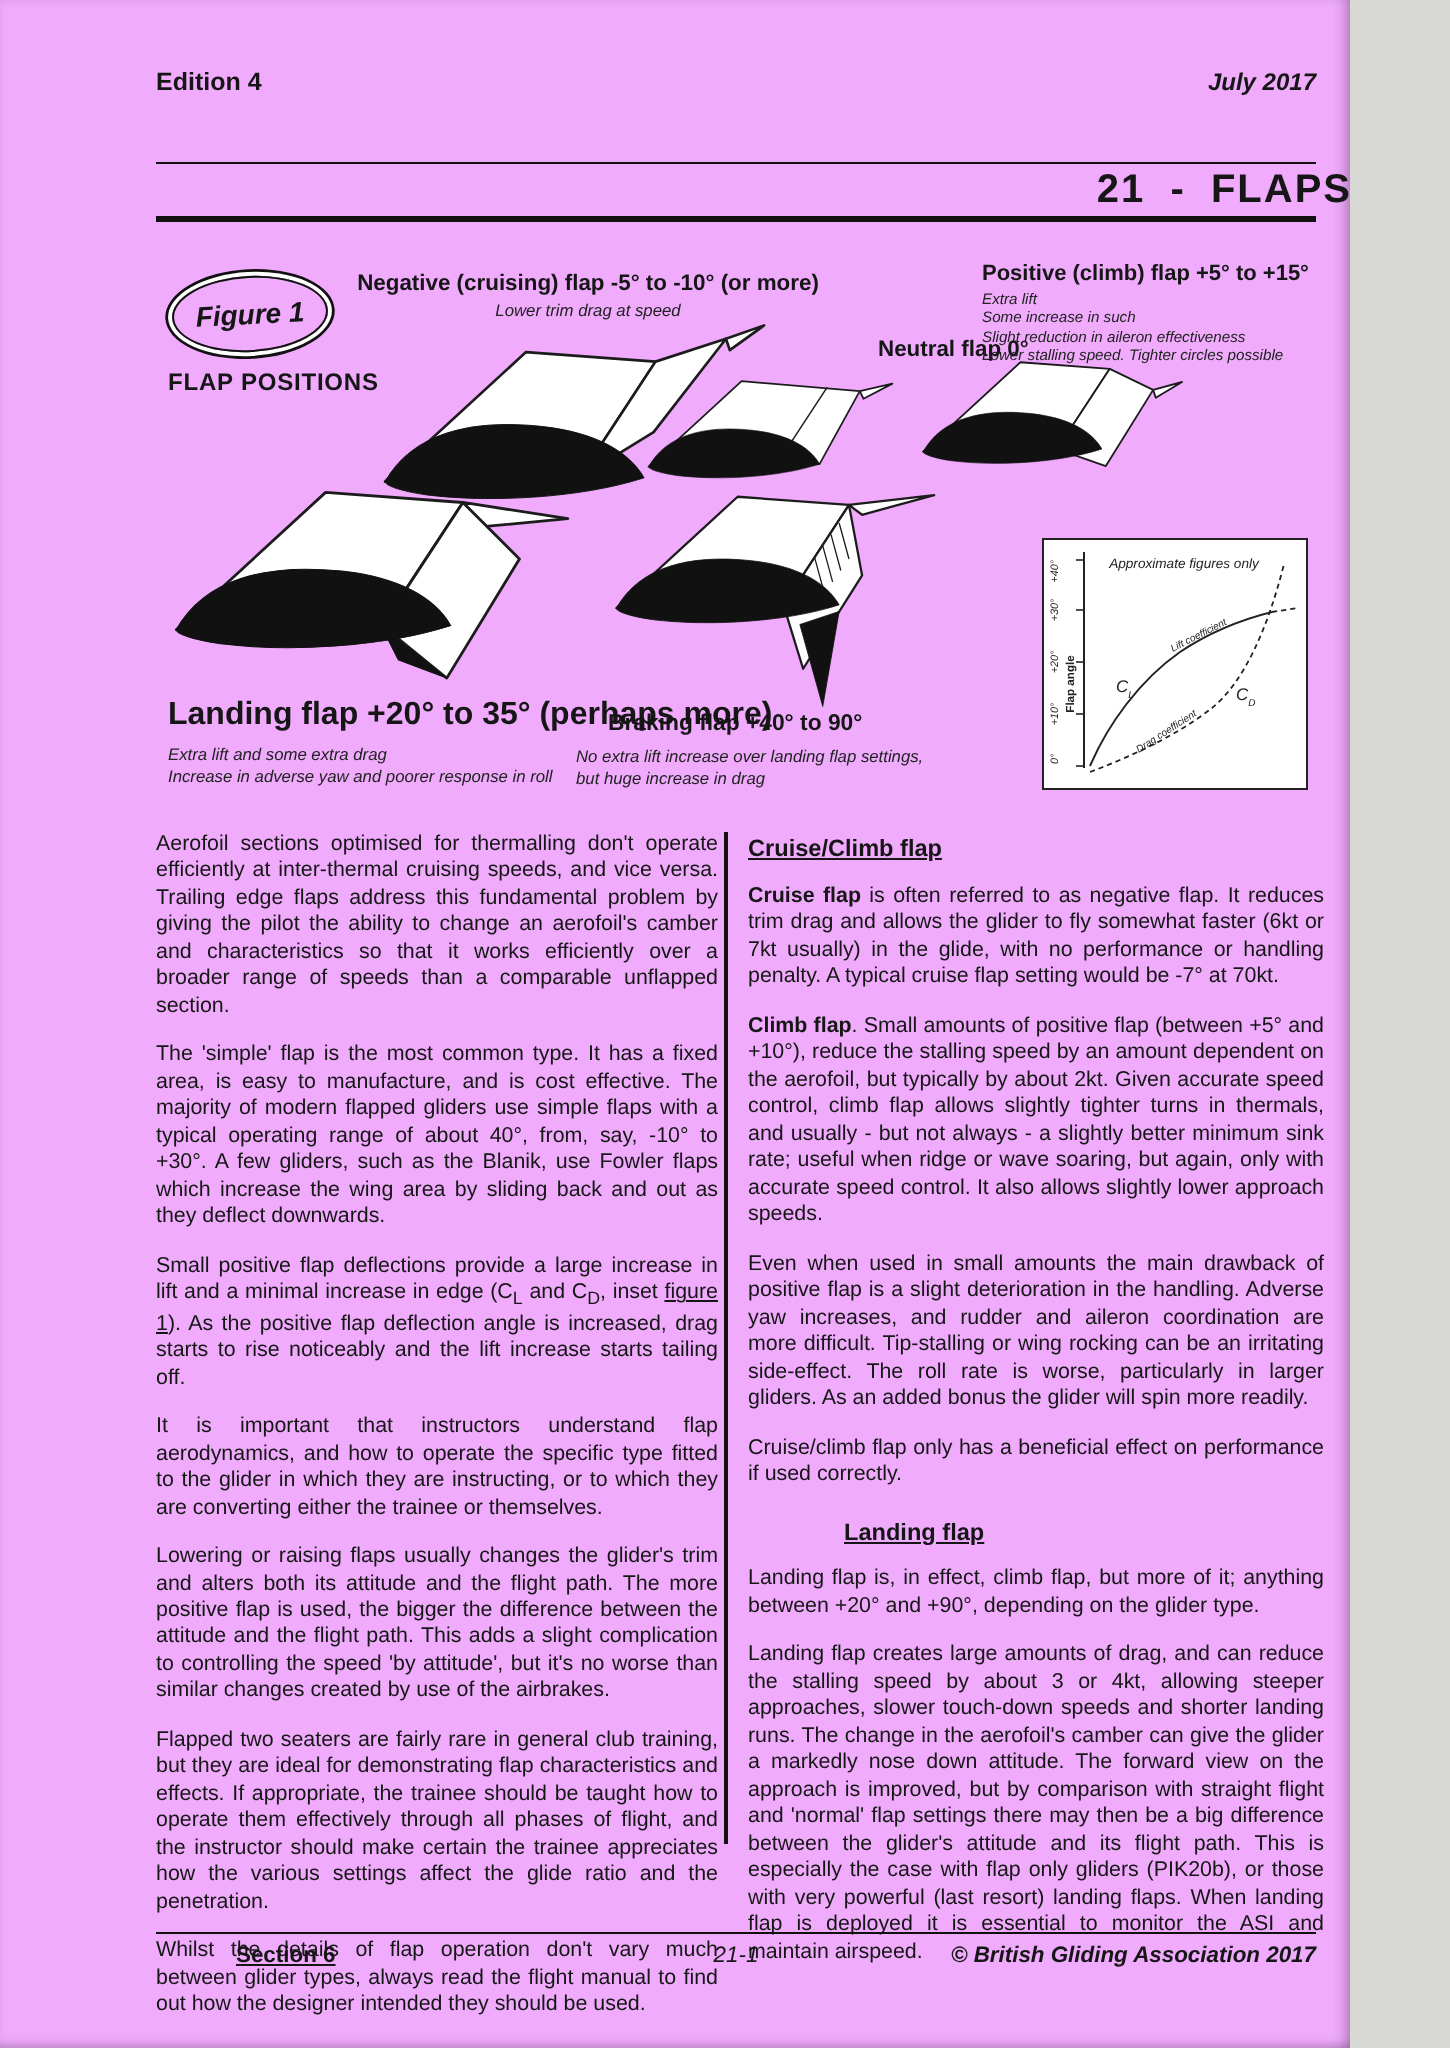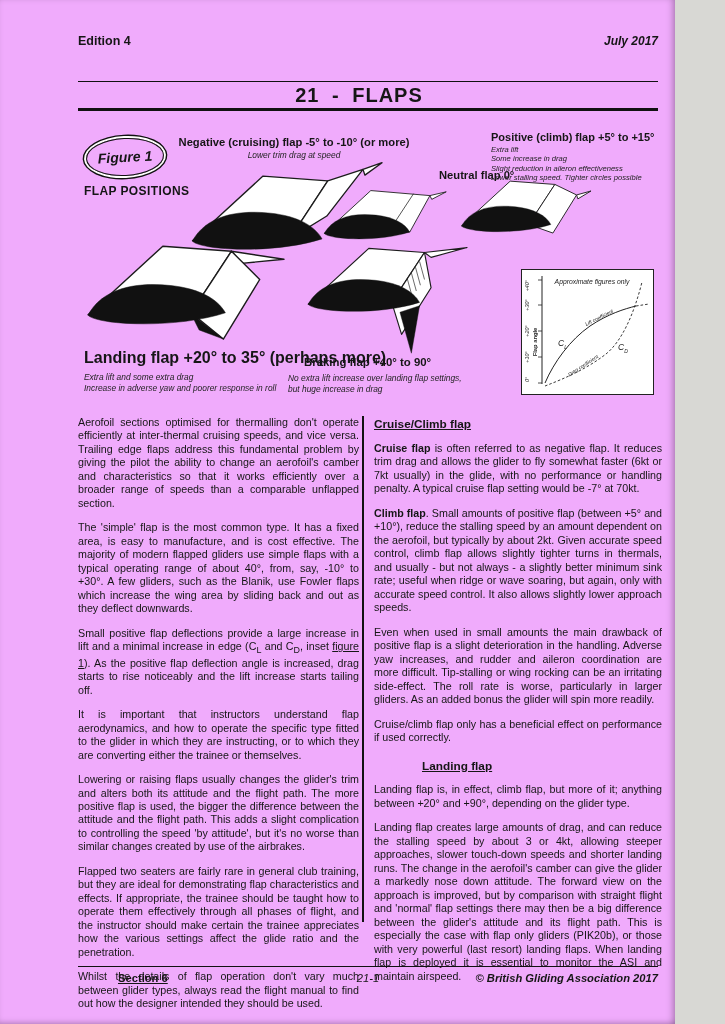--- a/index.html
+++ b/index.html
@@ -6,21 +6,21 @@
   .page{
     position:relative;width:675px;height:1024px;background:#f0abfc;
     font-family:"Liberation Sans",sans-serif;color:#161616;overflow:hidden;
     box-shadow:inset -5px 0 7px -3px rgba(0,0,0,.28), inset 0 -4px 6px -3px rgba(0,0,0,.22);
   }
   
   .hdr{position:absolute;left:78px;top:34px;width:580px;display:flex;justify-content:space-between;}
   .hdr .ed{font-size:12.5px;font-weight:bold;}
   .hdr .dt{font-size:12px;font-weight:bold;font-style:italic;}
   .rule-top{position:absolute;left:78px;top:81px;width:580px;border-top:1.7px solid #111;}
-  .chapter-title{position:absolute;left:69px;top:84px;width:580px;text-align:center;
+  .chapter-title{position:absolute;left:96px;top:84px;width:580px;text-align:right;
     font-size:20px;font-weight:bold;letter-spacing:1px;word-spacing:6px;}
   .rule-bot{position:absolute;left:78px;top:108px;width:580px;border-top:3px solid #111;}
   
   .fig-tag{position:absolute;left:86px;top:138px;width:76px;height:36px;border:1.6px solid #111;
     border-radius:50%;box-shadow:0 0 0 2px #fefefc,0 0 0 3.4px #111;transform:rotate(-3deg);
     display:flex;align-items:center;justify-content:center;font-weight:bold;font-style:italic;font-size:14px;}
   .fig-head{position:absolute;left:84px;top:184px;font-size:12px;font-weight:800;letter-spacing:.4px;}
   .flabel{position:absolute;}
   .flabel .t{font-size:11.2px;font-weight:bold;}
   .flabel .n{font-size:8.4px;font-style:italic;line-height:1.28;margin-top:2px;color:#222;}
@@ -74,21 +74,21 @@
   <div class="flabel" style="left:166px;top:136px;width:256px;text-align:center;">
     <div class="t">Negative (cruising) flap -5° to -10° (or more)</div>
     <div class="n">Lower trim drag at speed</div>
   </div>
   <div class="flabel" style="left:393px;top:169px;padding-left:46px;">
     <div class="t">Neutral flap 0°</div>
   </div>
   <div class="flabel" style="left:491px;top:131px;width:178px;">
     <div class="t" style="font-size:11px;">Positive (climb) flap +5° to +15°</div>
     <div class="tiny" style="margin-top:2px;">Extra lift</div>
-    <div class="tiny">Some increase in drag</div>
+    <div class="tiny">Some increase in such</div>
     <div class="tiny">Slight reduction in aileron effectiveness</div>
     <div class="tiny">Lower stalling speed. Tighter circles possible</div>
   </div>
   <div class="flabel" style="left:84px;top:349px;">
     <div class="t" style="font-size:16px;">Landing flap +20° to 35° (perhaps more)</div>
     <div class="n" style="margin-top:5px;">Extra lift and some extra drag</div>
     <div class="n" style="margin-top:0;">Increase in adverse yaw and poorer response in roll</div>
   </div>
   <div class="flabel" style="left:304px;top:356px;">
     <div class="t" style="font-size:11.4px;">Braking flap +40° to 90°</div>

